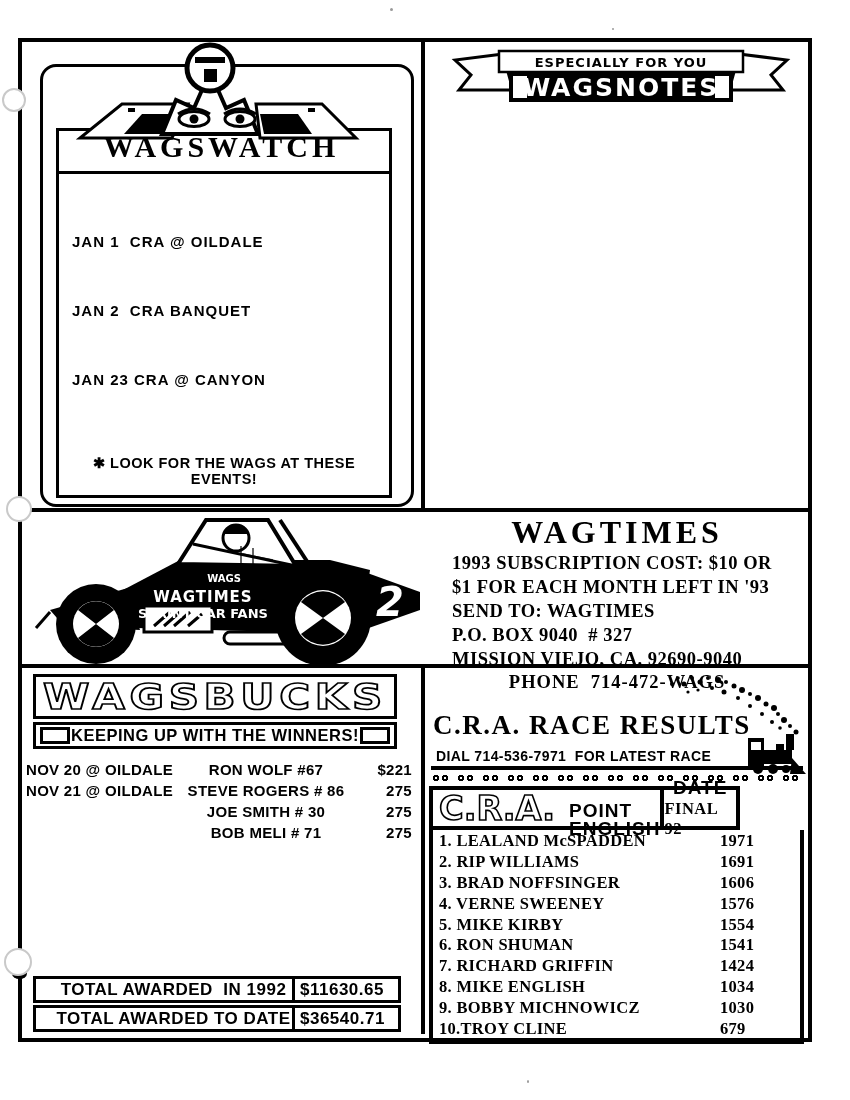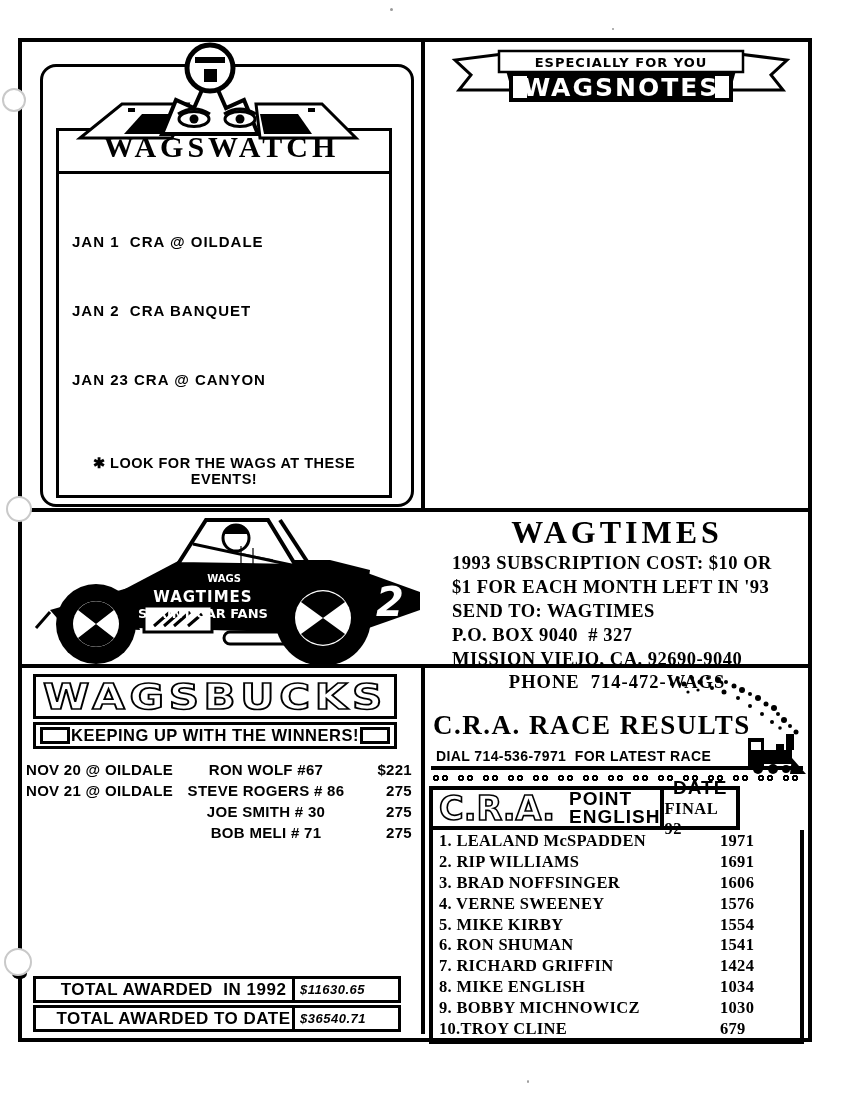--- a/index.html
+++ b/index.html
@@ -43,38 +43,38 @@
       display:grid;grid-template-columns:150px 1fr 62px;row-gap:1px;
       font-weight:bold;font-size:15px;line-height:20px;letter-spacing:.3px;}
   .aw-date{white-space:pre;}
   .aw-name{text-align:center;white-space:pre;}
   .aw-amt{text-align:right;padding-right:6px;}
   .total-row{position:absolute;left:11px;width:368px;height:27px;border:3px solid #000;
       box-sizing:border-box;display:flex;align-items:center;background:#fff;}
   .total-label{flex:1;text-align:center;border-right:3px solid #000;align-self:stretch;
       display:flex;align-items:center;justify-content:center;
       font-weight:bold;font-size:17px;letter-spacing:.5px;white-space:pre;margin-left:19px;}
-  .total-amount{width:98px;padding-left:5px;font-weight:bold;font-size:13px;letter-spacing:.5px;font-style:italic;}
+  .total-amount{width:98px;padding-left:5px;font-weight:bold;font-size:17px;letter-spacing:.5px;}
   
   .panel-br{left:407px;top:626px;width:379px;height:366px;}
   .smoke{position:absolute;right:4px;top:0;}
   .train{position:absolute;right:0;top:58px;}
   .cra-title{position:absolute;left:4px;top:42px;font-family:"Liberation Serif",serif;
       font-weight:bold;font-size:27px;letter-spacing:1.5px;}
   .cra-dial{position:absolute;left:7px;top:80px;font-weight:bold;font-size:14px;letter-spacing:.4px;white-space:pre;}
   .cra-underline{position:absolute;left:2px;top:98px;width:372px;height:4px;background:#000;}
   .cra-wheels{position:absolute;left:2px;top:104px;width:372px;height:12px;
       background-image:
         radial-gradient(circle at 5px 6px, transparent 1.4px, #000 1.5px, #000 3.1px, transparent 3.4px),
         radial-gradient(circle at 14px 6px, transparent 1.4px, #000 1.5px, #000 3.1px, transparent 3.4px);
       background-size:25px 12px;background-repeat:repeat-x;}
   .cra-header{position:absolute;left:0;top:118px;width:311px;height:44px;border:4px solid #000;
       box-sizing:border-box;display:flex;align-items:stretch;background:#fff;}
   .cra-logo-wrap{width:130px;display:flex;align-items:center;padding-left:4px;}
-  .cra-pl{flex:1;display:flex;flex-direction:column;justify-content:flex-end;padding-left:10px;
+  .cra-pl{flex:1;display:flex;flex-direction:column;justify-content:center;padding-left:10px;
       font-weight:bold;font-size:19px;line-height:18px;letter-spacing:1px;margin-top:24px;}
   .cra-date{width:104px;border-left:4px solid #000;display:flex;flex-direction:column;
       justify-content:center;align-items:center;}
   .cra-date-label{font-weight:bold;font-size:19px;letter-spacing:1px;}
   .cra-date-value{font-family:"Liberation Serif",serif;font-weight:bold;font-size:16.5px;letter-spacing:.5px;}
   .cra-rows{position:absolute;left:0;top:162px;width:375px;height:214px;border:4px solid #000;border-top:none;
       box-sizing:border-box;display:flex;flex-direction:column;padding:1px 0;}
   .cra-row{flex:1;display:flex;align-items:center;padding-left:6px;
       font-family:"Liberation Serif",serif;font-weight:bold;font-size:16.5px;letter-spacing:.3px;}
   .cra-row .pts{margin-left:auto;width:72px;text-align:left;padding-right:8px;}

